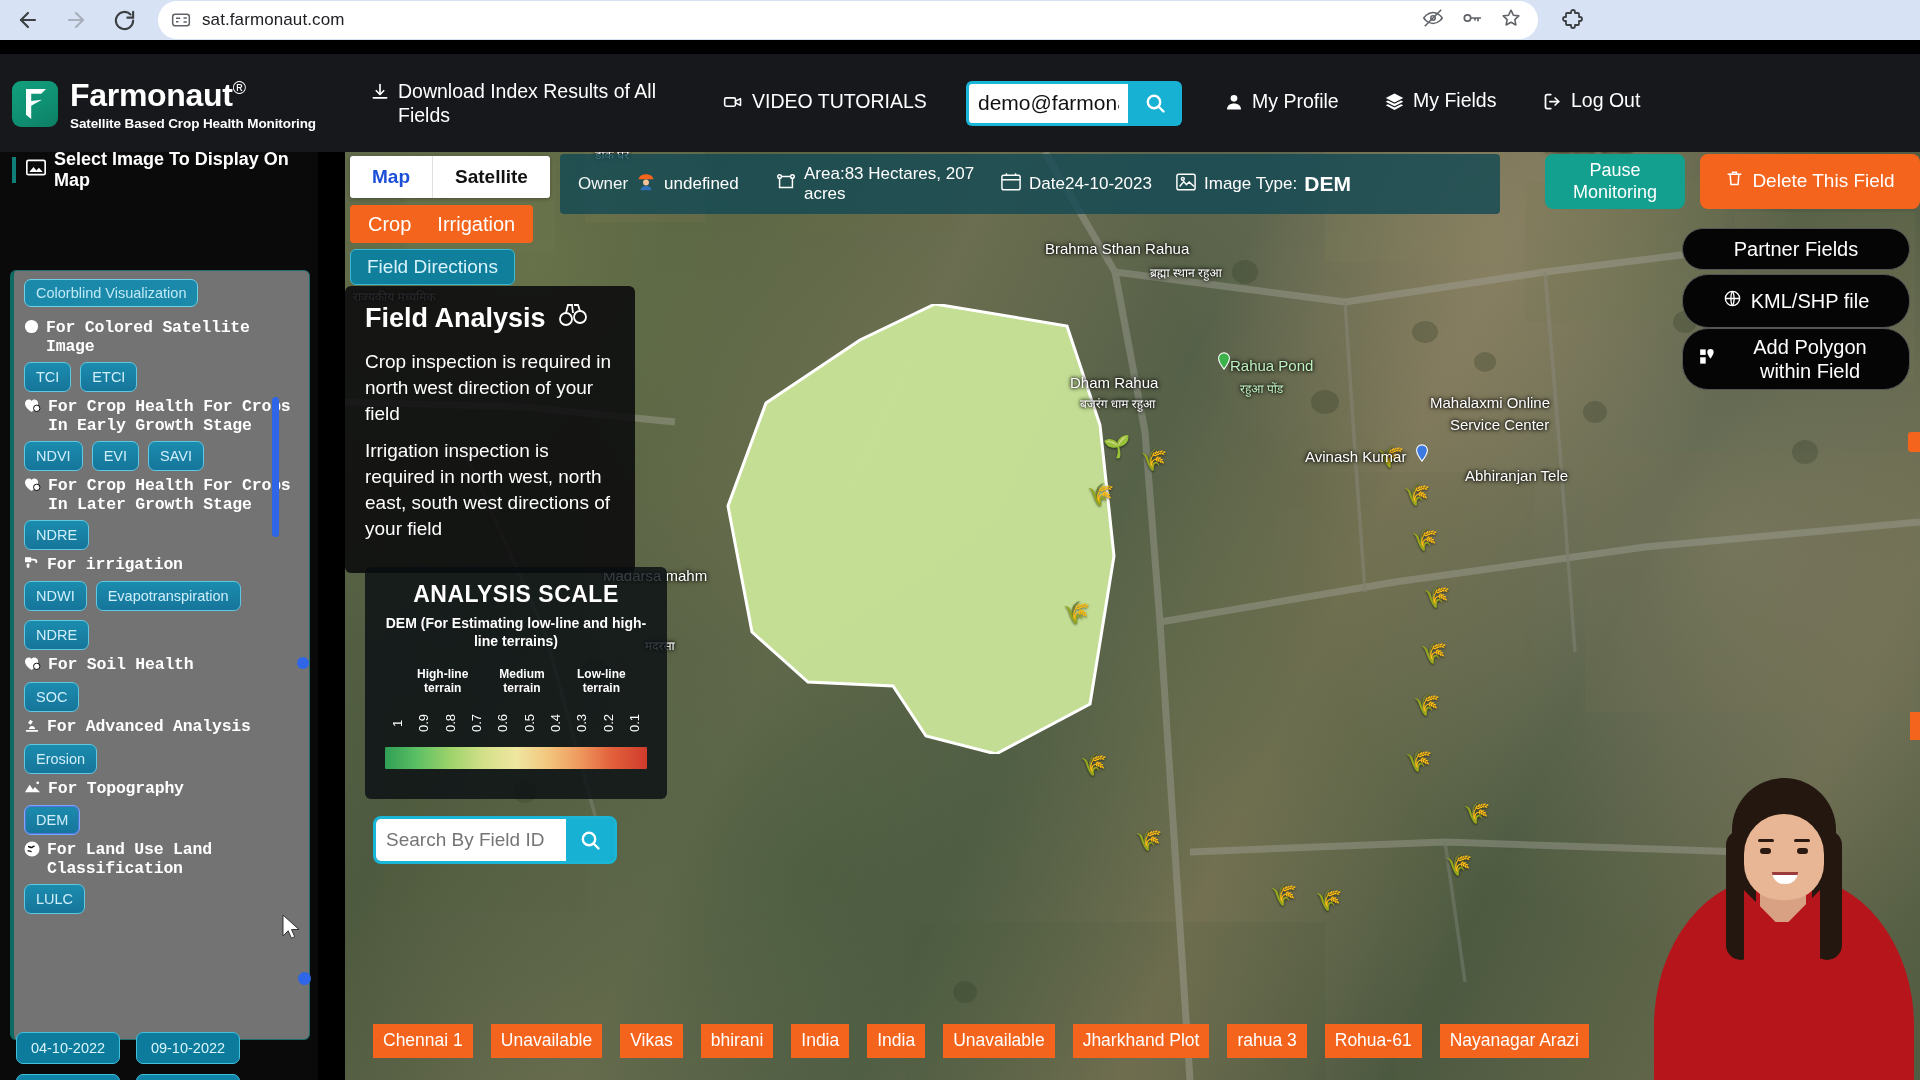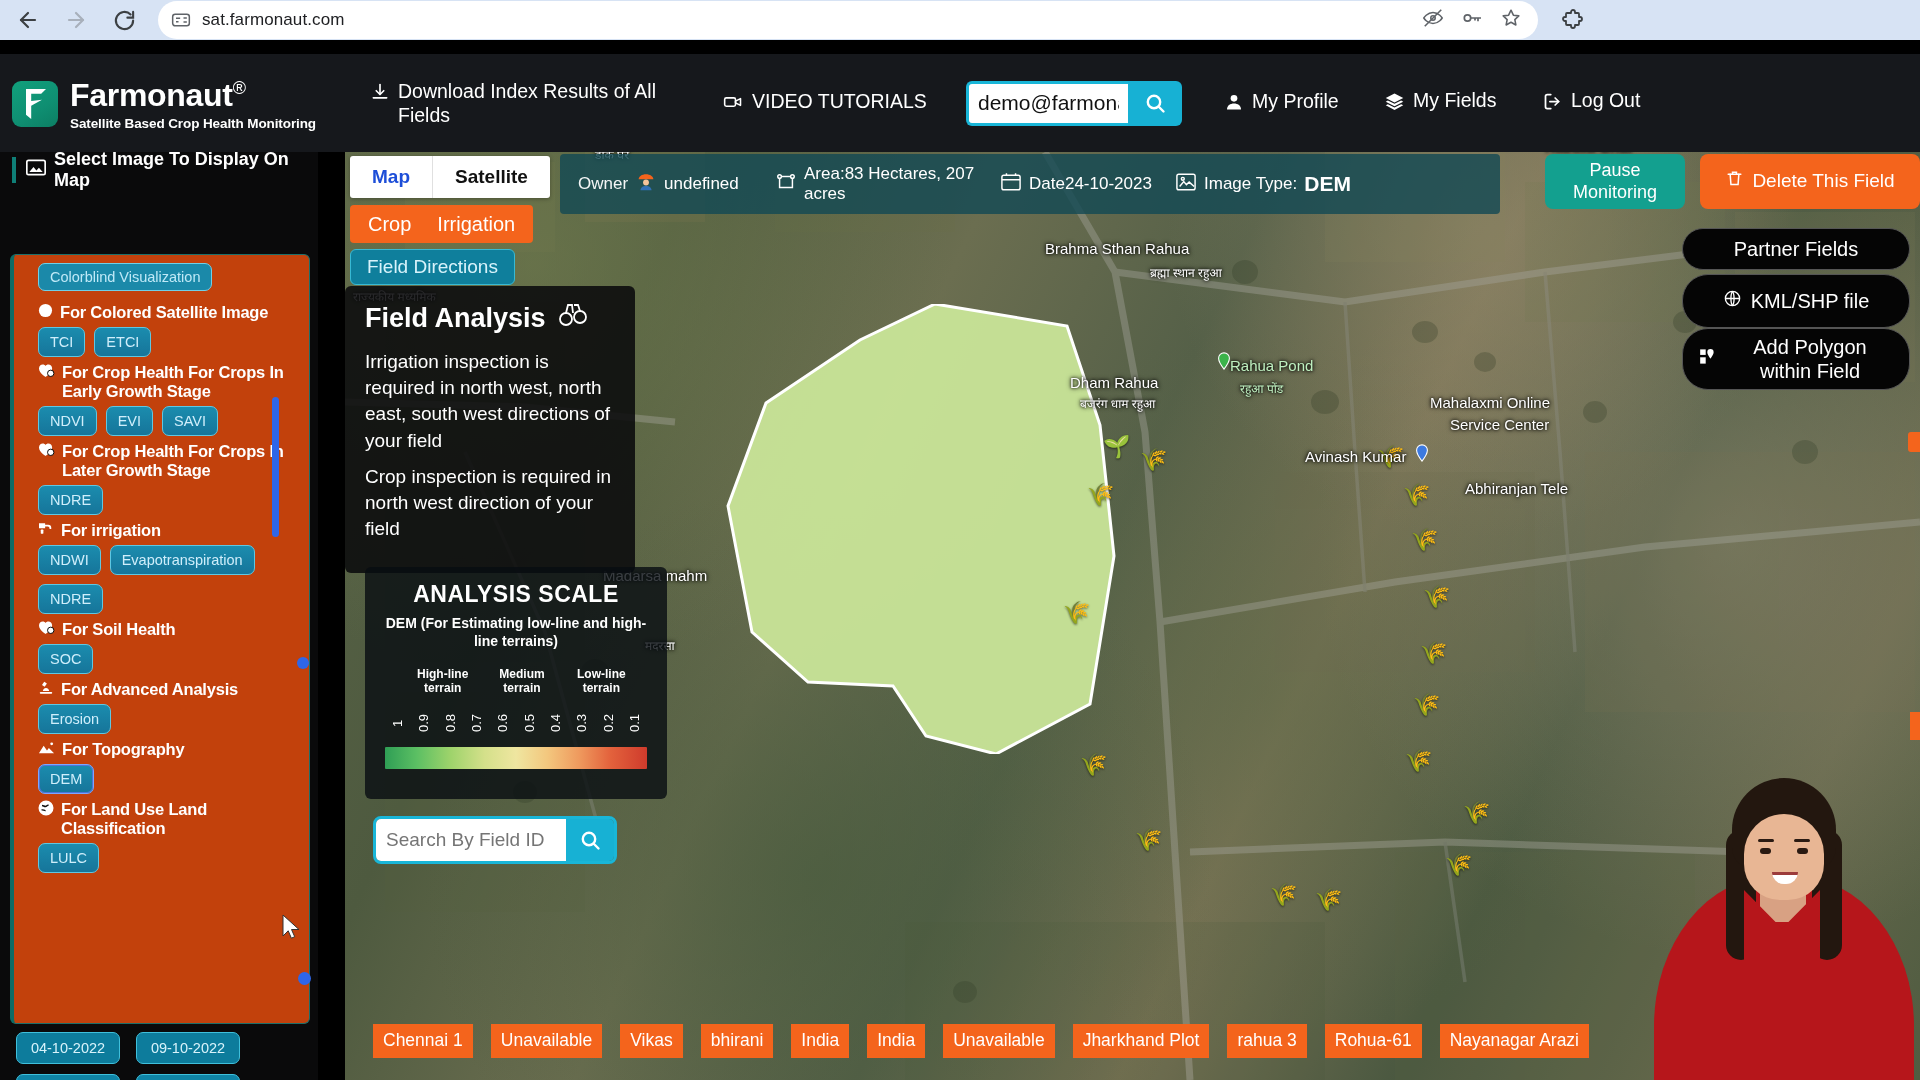--- a/index.html
+++ b/index.html
@@ -80,32 +80,32 @@
   .sidebar {
     position: absolute; left: 0; top: 152px; width: 318px; height: 928px;
     background: #0a0a0b; overflow: hidden;
   }
   .sel-img-row {
     position: absolute; left: 12px; top: 5px; width: 300px; height: 26px;
     display: flex; align-items: center; gap: 8px; font-size: 18px; font-weight: 600;
     border-left: 4px solid #0f7f77; padding-left: 10px;
   }
   .idx-panel {
-    position: absolute; left: 10px; top: 102px; width: 300px; height: 770px;
-    background: #c2410c; border: 1px solid #1d6f6b; border-radius: 6px;
+    position: absolute; left: 10px; top: 118px; width: 300px; height: 770px;
+    background: #737373; border: 1px solid #1d6f6b; border-radius: 6px;
     border-left: 4px solid #0d6b64;
-    padding: 8px 10px 10px 24px; overflow: hidden;
+    padding: 8px 10px 10px 10px; overflow: hidden;
   }
   .colorblind-pill {
     display: inline-block; background: #1b89a9; color: #bfe9f7; font-size: 14.5px;
     border: 1px solid #6fd0e8; border-radius: 7px; padding: 5px 11px; margin-bottom: 6px;
   }
   .grp-label {
     display: flex; align-items: flex-start; gap: 7px; font-size: 16.5px; font-weight: 600;
-    color: #fff; margin: 6px 0 5px 0; line-height: 1.15; letter-spacing: -.2px;
+    color: #fff; margin: 6px 0 5px 0; line-height: 1.15; letter-spacing: -.2px; font-family: Liberation Mono, monospace;
   }
   .grp-label .gi { flex: 0 0 auto; }
   .pill-row { display: flex; flex-wrap: wrap; gap: 9px; margin-bottom: 4px; }
   .pill {
     background: linear-gradient(180deg,#1b8cae 0%, #16759a 100%);
     border: 1px solid #5ec7e2; border-radius: 7px; color: #cfeefb;
     font-size: 14.5px; padding: 6px 11px; cursor: pointer; white-space: nowrap;
   }
   .pill.active { border-color: #7aa7ff; box-shadow: 0 0 0 1px #4d74d8 inset; }
   .scroll-track {
@@ -645,21 +645,21 @@
     <div class="map-label hi" style="left:250px; top:-6px;">डाक घर</div>
     <div class="map-label" style="left:700px; top:88px;">Brahma Sthan Rahua</div>
     <div class="map-label hi" style="left:805px; top:112px;">ब्रह्मा स्थान रहुआ</div>
     <div class="map-label" style="left:725px; top:222px;">Dham Rahua</div>
     <div class="map-label hi" style="left:735px; top:243px;">बजरंग धाम रहुआ</div>
     <div class="map-label" style="left:885px; top:205px; color:#bff0c0;">Rahua Pond</div>
     <div class="map-label hi" style="left:895px; top:228px; color:#bff0c0;">रहुआ पोंड</div>
     <div class="map-label" style="left:1085px; top:242px;">Mahalaxmi Online</div>
     <div class="map-label" style="left:1105px; top:264px;">Service Center</div>
     <div class="map-label" style="left:960px; top:296px;">Avinash Kumar</div>
-    <div class="map-label" style="left:1120px; top:328px;">Abhiranjan Tele</div>
+    <div class="map-label" style="left:1120px; top:315px;">Abhiranjan Tele</div>
     <div class="map-label" style="left:258px; top:415px;">Madarsa mahm</div>
     <div class="map-label hi" style="left:300px; top:437px;margin-top:48px;">मदरसा</div>
     <div class="map-label hi" style="left:1210px; top:6px;">राम मंदिर</div>
     <div class="map-label" style="left:1200px; top:-14px;">Kabulla Ghat</div>
     <div class="map-label hi" style="left:8px; top:136px;">राज्यकीय मध्यमिक</div>
 
     <svg class="map-pin" style="left:870px; top:200px;" viewBox="0 0 20 20">
         <path d="M10 1a6 6 0 0 1 6 6c0 4.4-6 12-6 12S4 11.4 4 7a6 6 0 0 1 6-6z" fill="#3bb34a" stroke="#fff" stroke-width="1.2"></path>
       </svg>
     <svg class="map-pin" style="left:1068px; top:292px;" viewBox="0 0 20 20">
@@ -762,22 +762,22 @@
       <div class="fa-title">
         <span>Field Analysis</span>
         <span>
           <svg width="30" height="26" viewBox="0 0 30 26" fill="none" stroke="#fff" stroke-width="1.8">
               <circle cx="8" cy="17" r="6"></circle>
               <circle cx="22" cy="15" r="6"></circle>
               <path d="M8 11l2-8h4l1 8M22 9l-2-6h-4"></path>
             </svg>
         </span>
       </div>
+      <div class="fa-line">Crop inspection is required in north west direction of your field</div>
       <div class="fa-line">Irrigation inspection is required in north west, north east, south west directions of your field</div>
-      <div class="fa-line">Crop inspection is required in north west direction of your field</div>
     </div>
 
     <div class="scale-box">
       <div class="scale-title">ANALYSIS SCALE</div>
       <div class="scale-sub">DEM (For Estimating low-line and high-line terrains)</div>
       <div class="terr-row">
         <div>High-line terrain</div>
         <div>Medium terrain</div>
         <div>Low-line terrain</div>
       </div>

